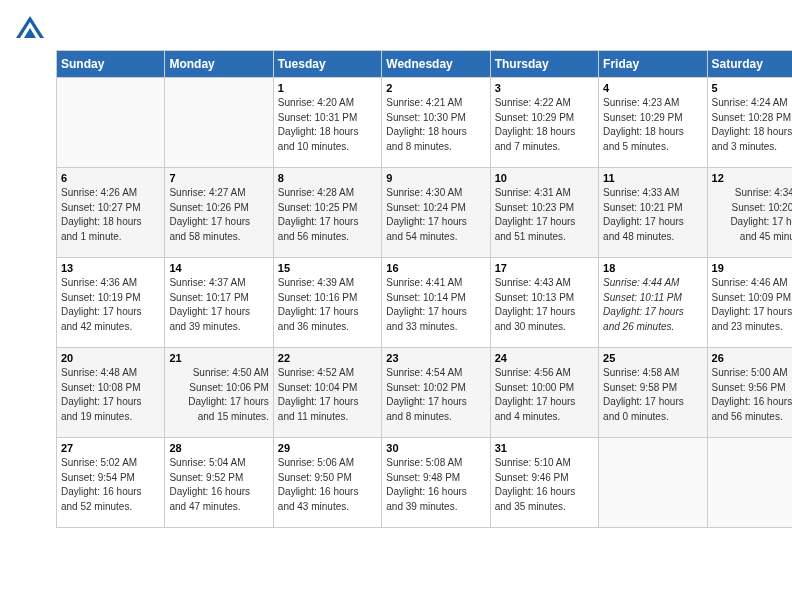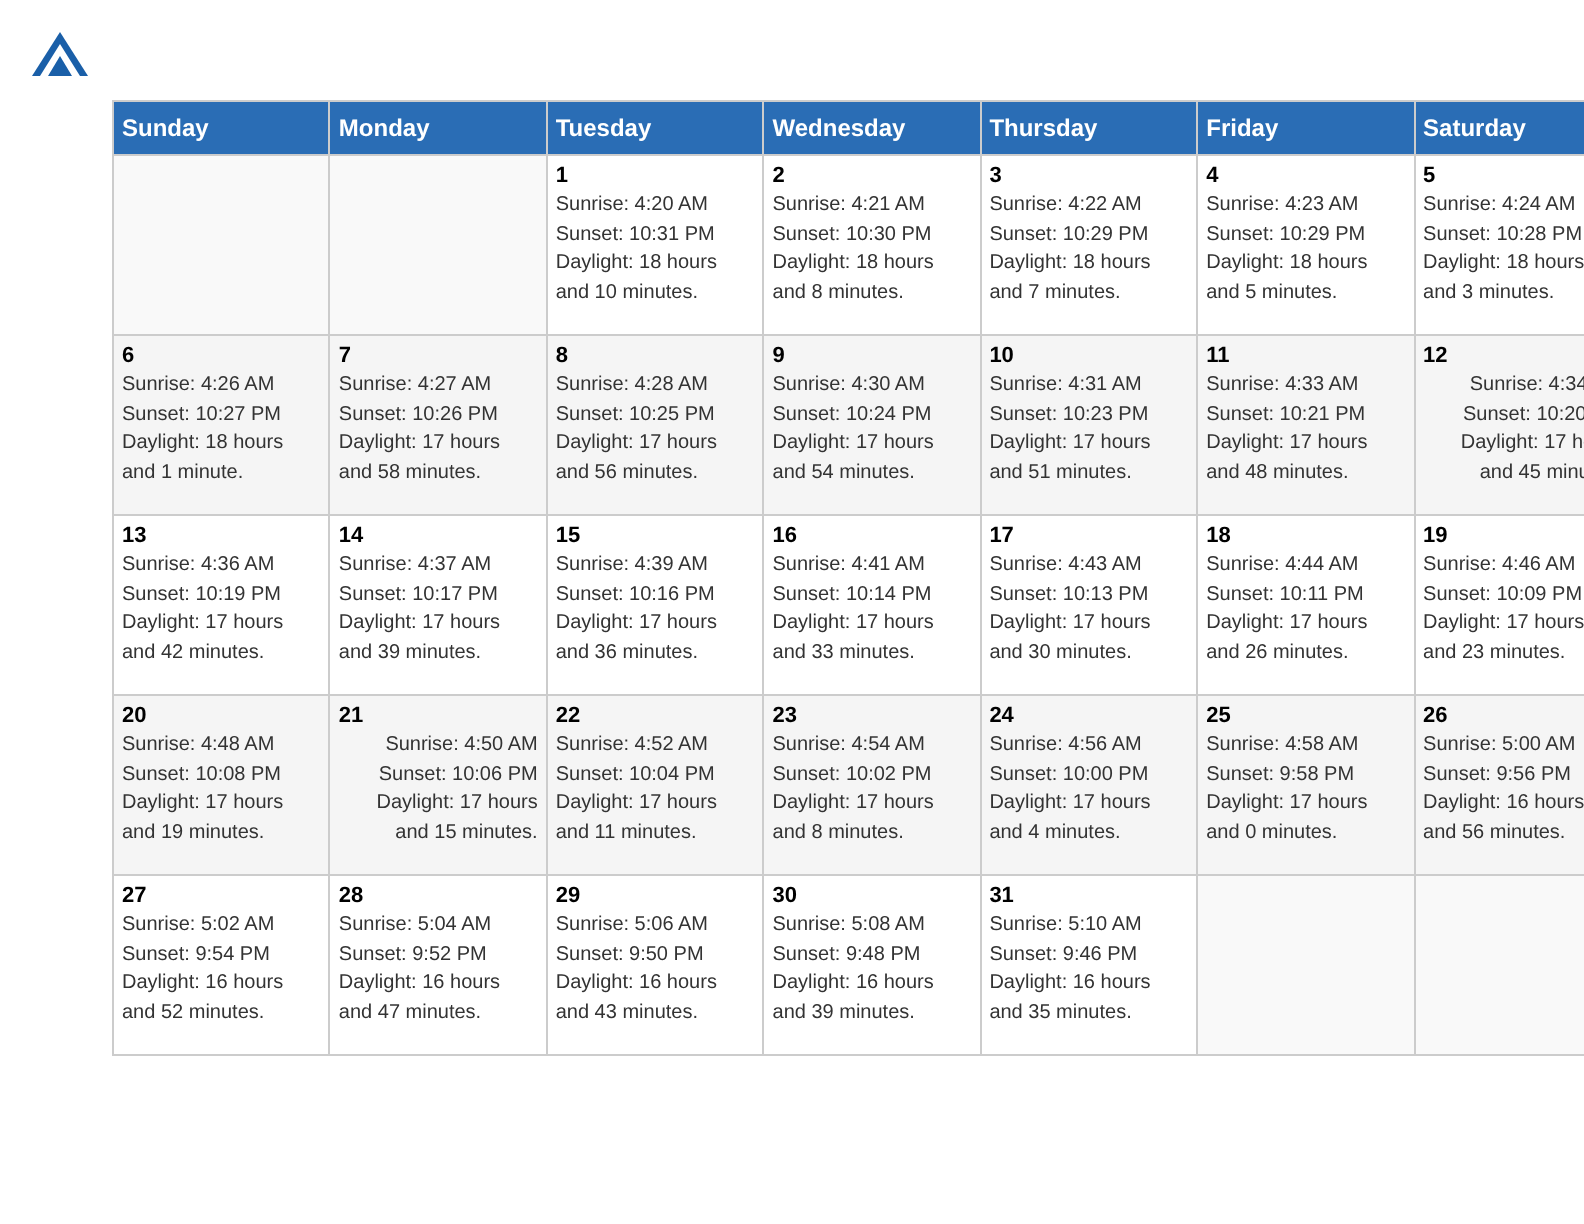--- a/index.html
+++ b/index.html
@@ -242,21 +242,21 @@
         </td>
         <td>
           <div class="day-num">17</div>
           <div class="day-info" style="white-space: pre-line;">Sunrise: 4:43 AM
 Sunset: 10:13 PM
 Daylight: 17 hours
 and 30 minutes.</div>
         </td>
         <td>
           <div class="day-num">18</div>
-          <div class="day-info" style="white-space: pre-line;">Sunrise: 4:44 AM
+          <div class="day-info" style="white-space: pre-line; font-style: italic;">Sunrise: 4:44 AM
 Sunset: 10:11 PM
 Daylight: 17 hours
 and 26 minutes.</div>
         </td>
         <td>
           <div class="day-num">19</div>
           <div class="day-info" style="white-space: pre-line;">Sunrise: 4:46 AM
 Sunset: 10:09 PM
 Daylight: 17 hours
 and 23 minutes.</div>

